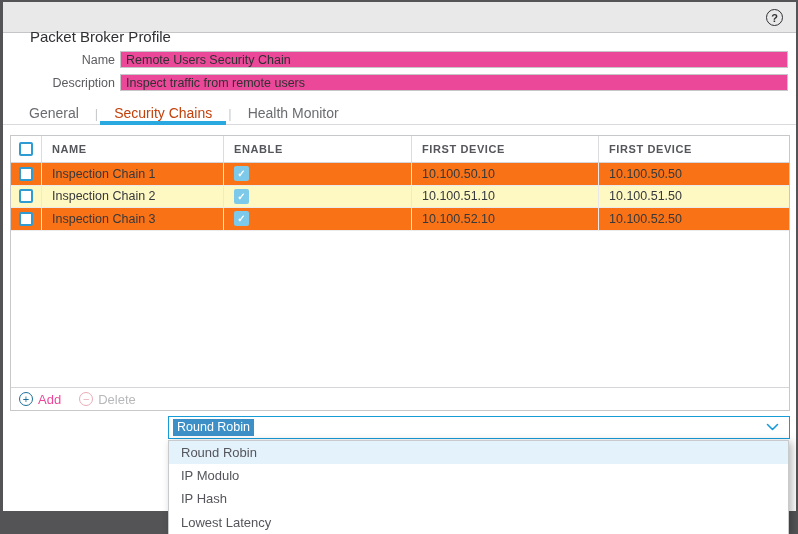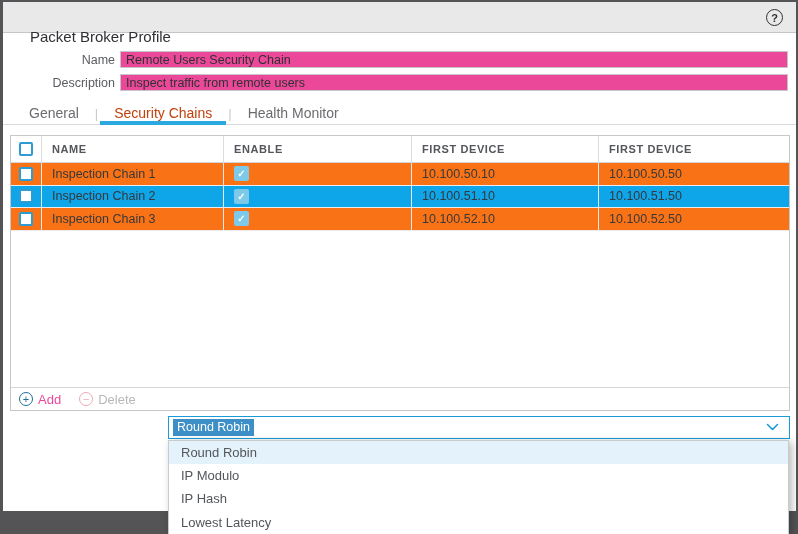--- a/index.html
+++ b/index.html
@@ -29,21 +29,21 @@
   .tabs-line { position:absolute; left:0; right:0; top:122px; height:1px; background:#dadadc; }
 
   
   .table { position:absolute; left:7px; top:133px; width:780px; height:276px; border:1px solid #c7c8ca; background:#fff; display:flex; flex-direction:column; }
   .thead, .trow { display:grid; grid-template-columns:30px 182px 188px 187px 1fr; align-items:stretch; }
   .thead { height:27px; border-bottom:1px solid #d5d5d7; }
   .th { display:flex; align-items:center; padding-left:10px; font-size:11px; font-weight:bold; color:#54565b; letter-spacing:.6px; border-left:1px solid #dcdcde; cursor:pointer; }
   .cb-cell { display:flex; align-items:center; justify-content:center; border-left:none !important; padding-left:0 !important; }
   .cb { width:14px; height:14px; border:2px solid #2f9bd3; border-radius:2px; background:#fff; cursor:pointer; }
   .trow { height:22.5px; font-size:12.5px; color:#36383b; border-bottom:1px solid #ebebed; background:#f97316; }
-  .trow.alt { background:#0ea5e9; }
+  .trow.alt { background:#fef9c3; }
   .td { display:flex; align-items:center; padding-left:10px; border-left:1px solid #e8e8ea; white-space:nowrap; overflow:hidden; cursor:pointer; }
   .enable-box { width:15px; height:15px; background:#7cc9e9; border-radius:2px; color:#fff; font-size:10px; font-weight:bold; display:flex; align-items:center; justify-content:center; cursor:pointer; }
   .tfiller { flex:1; background:#fff; }
   .tfoot { height:23px; border-top:1px solid #d6d6d8; display:flex; align-items:center; gap:18px; padding-left:8px; background:#fff; }
   .btn { display:flex; align-items:center; gap:5px; font-size:13px; cursor:pointer; }
   .circle { width:14px; height:14px; border-radius:50%; display:flex; align-items:center; justify-content:center; font-size:11px; line-height:11px; }
   .btn-add .circle { border:1px solid #1d6f99; color:#1d6f99; }
   .btn-add .lbl { color:#ec4899; }
   .btn-del { cursor:default; }
   .btn-del .circle { border:1px solid #eaacb6; color:#eaacb6; }

